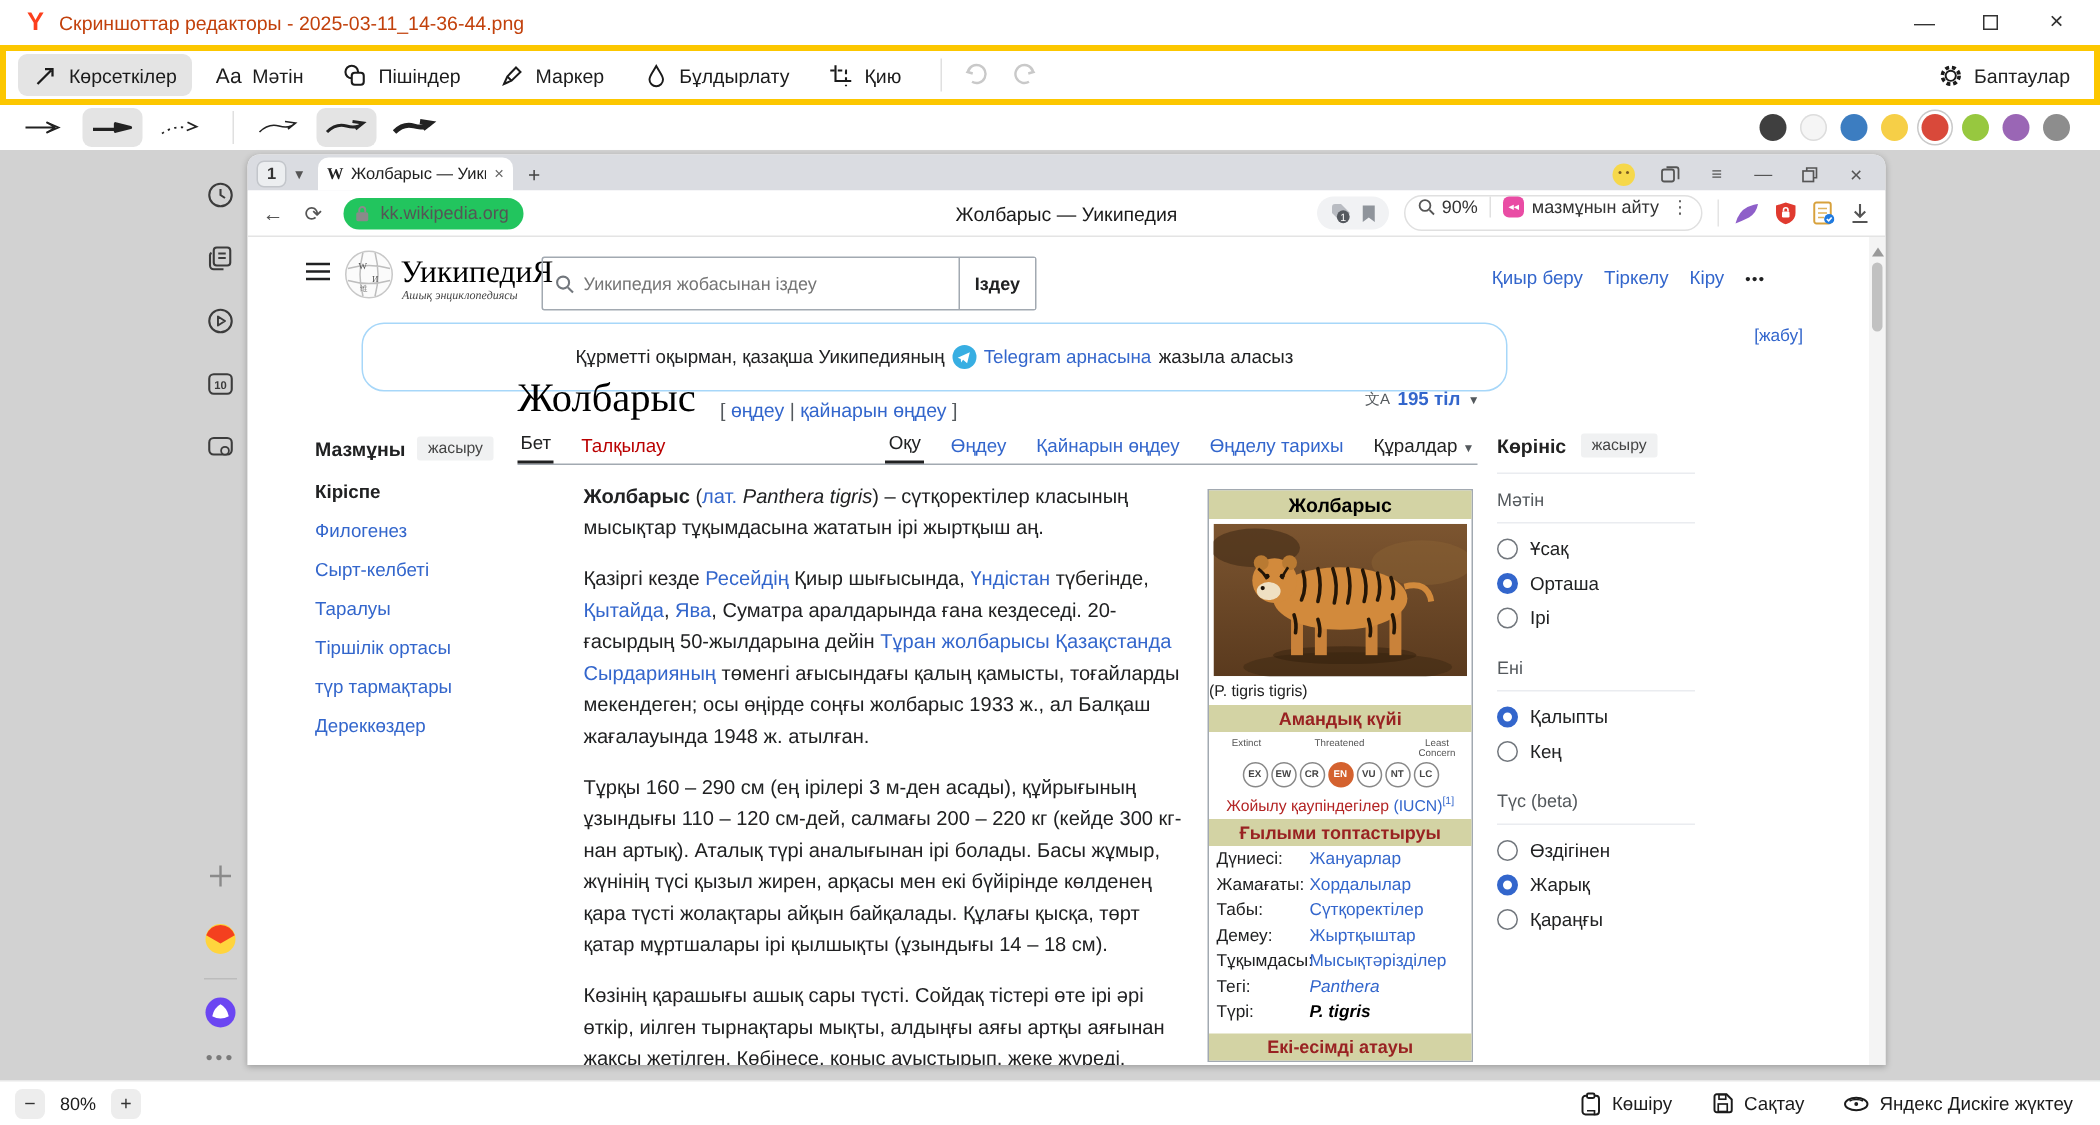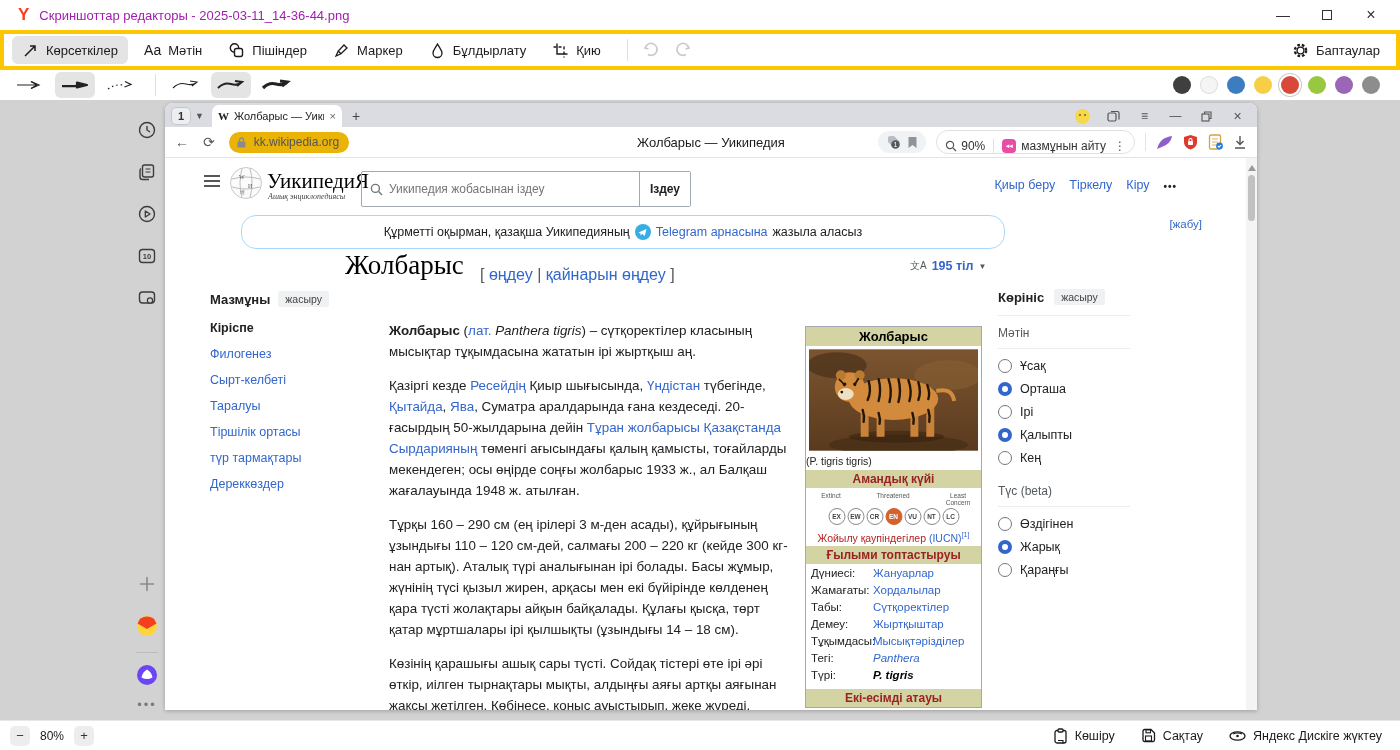--- a/index.html
+++ b/index.html
@@ -4,21 +4,21 @@
 <style>
   * { margin:0; padding:0; box-sizing:border-box; }
   html,body { background:#888; }
   .stage{ position:relative; width:1400px; height:750px; background:#fff; overflow:hidden;
           font-family:"Liberation Sans","DejaVu Sans",sans-serif; color:#222; }
 
   
   .titlebar{ position:absolute; left:0; top:0; width:1400px; height:30px; background:#fff;
              display:flex; align-items:center; padding:0 10px; }
   .ylogo{ color:#fc3f1d; font-weight:bold; font-size:17px; margin:0 10px 0 8px; }
-  .wtitle{ font-size:13px; color:#a21caf; }
+  .wtitle{ font-size:13px; color:#c2410c; }
   .wcontrols{ margin-left:auto; display:flex; align-items:center; gap:30px; padding-right:12px; }
   .wc{ width:14px; height:14px; display:flex; align-items:center; justify-content:center;
        font-size:14px; color:#333; cursor:default; }
   .wc .boxico{ width:10px; height:10px; border:1.2px solid #333; }
 
   
   .toolbar{ position:absolute; left:0; top:30px; width:1400px; height:40px; background:#fff;
             border:4px solid #fcc700; display:flex; align-items:center; padding:0 8px; }
   .tbtn{ display:flex; align-items:center; gap:7px; height:28px; padding:0 10px; border-radius:6px;
          font-size:13px; color:#1b1b1b; margin-right:6px; }
@@ -61,27 +61,27 @@
   .tab .x{ color:#666; font-size:11px; }
   .newtab{ font-size:14px; color:#444; margin-left:10px; }
   .tabbar-right{ margin-left:auto; display:flex; align-items:center; gap:16px; padding-right:6px; }
   .tb-ico{ width:15px; height:15px; display:flex; align-items:center; justify-content:center; color:#555; font-size:12px;}
   .avatar{ width:15px; height:15px; border-radius:50%; background:#f6d84a; position:relative; }
   .avatar:after{ content:""; position:absolute; left:4px; top:5px; width:2px; height:2px; border-radius:50%;
                  background:#7a5a20; box-shadow:5px 0 0 #7a5a20; }
 
   .addrbar{ height:31px; background:#fff; border-bottom:1px solid #e4e4e4; display:flex; align-items:center; padding:0 10px; }
   .nav-ico{ font-size:14px; color:#555; margin-right:14px; }
-  .urlpill{ height:21px; background:#eab308; border-radius:11px; display:flex; align-items:center;
+  .urlpill{ height:21px; background:#22c55e; border-radius:11px; display:flex; align-items:center;
             padding:0 10px 0 6px; gap:6px; font-size:12px; color:#555; }
   .lockico{ width:13px; height:13px; }
   .pagetitle{ position:absolute; left:396px; width:300px; text-align:center; font-size:13px; color:#1b1b1b; }
   .addr-right{ margin-left:auto; display:flex; align-items:center; gap:10px; }
   .collpill{ height:22px; background:#f1f2f4; border-radius:11px; display:flex; align-items:center; padding:0 8px; gap:5px;}
-  .zoompill{ height:24px; border:1px solid #e0e0e0; border-radius:12px; display:flex; align-items:flex-end; padding:0 8px; gap:8px; font-size:12px; color:#333;}
+  .zoompill{ height:24px; border:1px solid #e0e0e0; border-radius:12px; display:flex; align-items:flex-start; padding:0 8px; gap:8px; font-size:12px; color:#333;}
   .zp-div{ width:1px; height:14px; background:#e0e0e0; }
   .readico{ width:14px; height:14px; background:#e94ca4; border-radius:4px; color:#fff; font-size:7px; display:flex; align-items:center; justify-content:center; font-weight:bold;}
   .vdots{ color:#555; font-size:12px; letter-spacing:0; }
   .addr-div{ width:1px; height:18px; background:#e4e4e4; }
 
   .page{ position:relative; height:552px; background:#fff; overflow:hidden;
          font-family:"Liberation Sans","DejaVu Sans",sans-serif; }
 
   
   .wk-menu{ position:absolute; left:38px; top:16px; width:18px; color:#333; }
@@ -93,29 +93,29 @@
   .wk-search{ position:absolute; left:196px; top:13px; width:330px; height:36px; border:1px solid #a2a9b1;
               border-radius:2px; display:flex; align-items:center; }
   .wk-search input{ border:0; outline:0; flex:1; font-size:12px; padding:0 6px; color:#222; background:transparent;}
   .wk-search .mag{ margin-left:8px; color:#72777d; }
   .wk-searchbtn{ height:100%; border-left:1px solid #a2a9b1; padding:0 10px; font-size:12px; font-weight:bold;
                  display:flex; align-items:center; color:#202122; background:#fff; }
   .wk-toplinks{ position:absolute; right:80px; top:20px; display:flex; gap:14px; font-size:12.5px; }
   .wk-toplinks .lnk{ color:#36c; }
   .wk-toplinks .mor{ color:#202122; letter-spacing:1px; font-weight:bold; font-size:10px; padding-top:3px;}
 
-  .wk-banner{ position:absolute; left:76px; top:57px; width:764px; height:34px; border:1px solid #a7d7f9;
+  .wk-banner{ position:absolute; left:76px; top:57px; width:764px; height:46px; border:1px solid #a7d7f9;
               border-radius:15px; display:flex; align-items:center; justify-content:center; gap:5px; font-size:12.5px; color:#202122;}
   .tg{ width:16px; height:16px; border-radius:50%; background:#37aee2; display:inline-flex; align-items:center; justify-content:center; }
   .wk-close{ position:absolute; right:55px; top:60px; font-size:11.5px; color:#36c; }
 
   
   .wk-title{ position:absolute; left:180px; top:92px; font-family:"Liberation Serif","DejaVu Serif",serif;
              font-size:27px; color:#000; }
-  .wk-editlinks{ position:absolute; left:315px; top:108px; font-size:16px; color:#54595d; }
+  .wk-editlinks{ position:absolute; left:315px; top:108px; font-size:13px; color:#54595d; }
   .wk-editlinks .e{ color:#36c; }
   .wk-lang{ position:absolute; left:745px; top:101px; font-size:12.5px; color:#36c; font-weight:bold;
             display:flex; align-items:center; gap:5px;}
   .langico{ font-size:10px; color:#54595d; font-weight:normal; }
   .chev{ font-size:8px; color:#54595d; }
 
   .wk-tabs{ position:absolute; left:180px; top:128px; width:640px; height:24px; border-bottom:1px solid #a2a9b1;
             display:flex; align-items:flex-end; font-size:12.5px; }
   .wtab{ padding:0 2px 5px; margin-right:16px; }
   .wtab.on{ color:#202122; border-bottom:2px solid #202122; }
@@ -515,20 +515,31 @@
           <span>|</span>
           <span class="e">қайнарын өңдеу</span>
           <span>]</span>
         </div>
         <div class="wk-lang">
           <span class="langico">文А</span>
           <span>195 тіл</span>
           <span class="chev">▼</span>
         </div>
 
+        <div class="wk-tabs">
+          <span class="wtab on">Бет</span>
+          <span class="wtab red">Талқылау</span>
+          <div class="wtabs-right">
+            <span class="wtab on">Оқу</span>
+            <span class="wtab blue">Өңдеу</span>
+            <span class="wtab blue">Қайнарын өңдеу</span>
+            <span class="wtab blue">Өңделу тарихы</span>
+            <span class="wtab"><span>Құралдар</span> <span class="chev">▼</span></span>
+          </div>
+        </div>
 
         <div class="toc">
           <div class="toc-head">
             <b>Мазмұны</b>
             <span class="hidebtn">жасыру</span>
           </div>
           <div>
               <div class="toc-item current">Кіріспе</div>
               <div class="toc-item">Филогенез</div>
               <div class="toc-item">Сырт-келбеті</div>
@@ -646,20 +657,21 @@
               <div class="ap-opt">
                 <span class="radio on"></span>
                 <span class="ap-opt-label">Орташа</span>
               </div>
               <div class="ap-opt">
                 <span class="radio"></span>
                 <span class="ap-opt-label">Ірі</span>
               </div>
             </div>
           <div>
+              <div class="ap-label">Ені</div>
               <div class="ap-opt">
                 <span class="radio on"></span>
                 <span class="ap-opt-label">Қалыпты</span>
               </div>
               <div class="ap-opt">
                 <span class="radio"></span>
                 <span class="ap-opt-label">Кең</span>
               </div>
             </div>
           <div>

